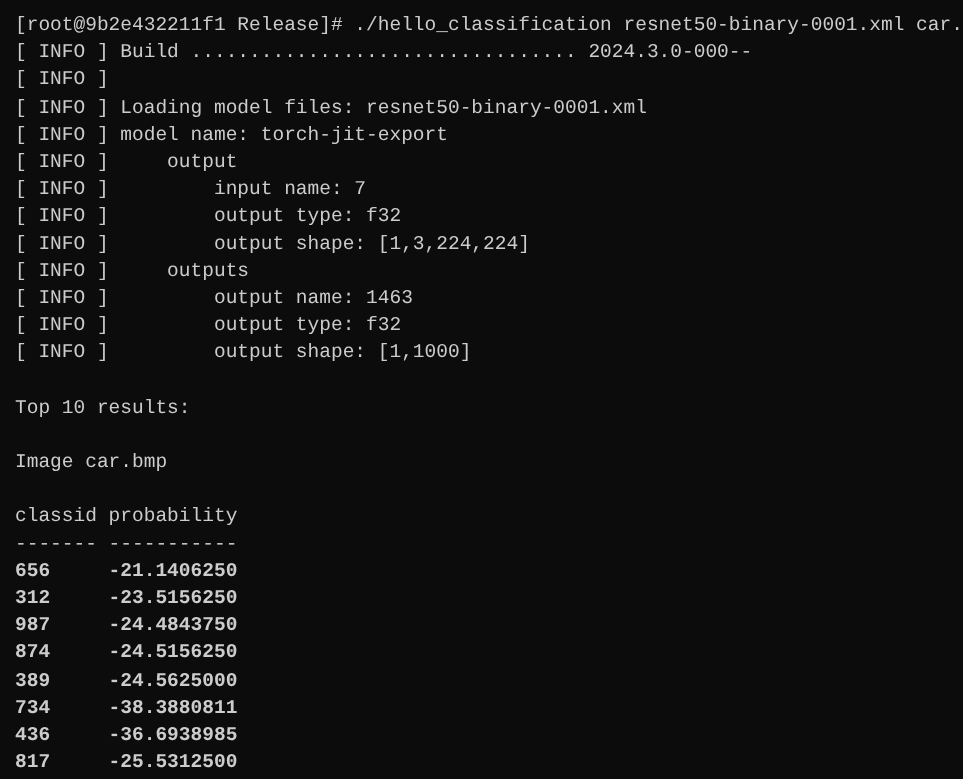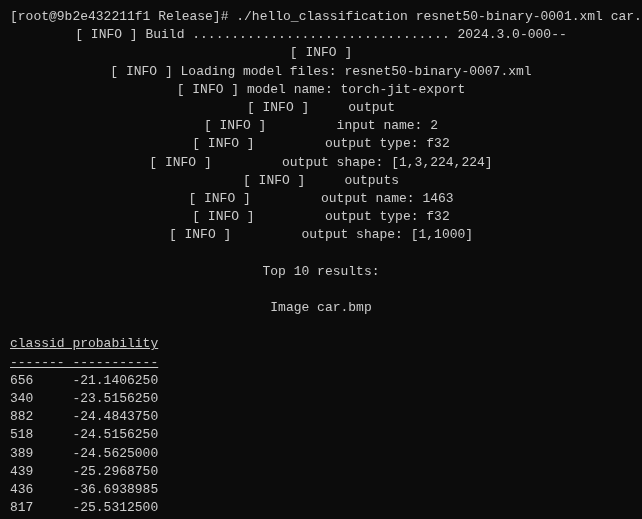--- a/index.html
+++ b/index.html
@@ -13,57 +13,56 @@
       font-family: 'Consolas', 'Courier New', monospace;
       font-size: 13px;
       line-height: 1.4;
       padding: 8px 10px;
       width: 642px;
       height: 519px;
       overflow: hidden;
     }
     .terminal-line {
       white-space: pre;
-      text-align: center;
     }
     .results-header {
       white-space: pre;
-      text-decoration: underline;
     }
     .result-row {
       white-space: pre;
+      font-weight: bold;
     }
     .prompt-line {
       white-space: pre;
     }
   </style>
 </head>
 <body>
 
 <div class="prompt-line">[root@9b2e432211f1 Release]# ./hello_classification resnet50-binary-0001.xml car.bmp GPU</div>
 <div class="terminal-line">[ INFO ] Build ................................. 2024.3.0-000--</div>
 <div class="terminal-line">[ INFO ]</div>
-<div class="terminal-line">[ INFO ] Loading model files: resnet50-binary-0007.xml</div>
+<div class="terminal-line">[ INFO ] Loading model files: resnet50-binary-0001.xml</div>
 <div class="terminal-line">[ INFO ] model name: torch-jit-export</div>
 <div class="terminal-line">[ INFO ]     output</div>
-<div class="terminal-line">[ INFO ]         input name: 2</div>
+<div class="terminal-line">[ INFO ]         input name: 7</div>
 <div class="terminal-line">[ INFO ]         output type: f32</div>
 <div class="terminal-line">[ INFO ]         output shape: [1,3,224,224]</div>
 <div class="terminal-line">[ INFO ]     outputs</div>
 <div class="terminal-line">[ INFO ]         output name: 1463</div>
 <div class="terminal-line">[ INFO ]         output type: f32</div>
 <div class="terminal-line">[ INFO ]         output shape: [1,1000]</div>
 <div class="terminal-line">&nbsp;</div>
 <div class="terminal-line">Top 10 results:</div>
 <div class="terminal-line">&nbsp;</div>
 <div class="terminal-line">Image car.bmp</div>
 <div class="terminal-line">&nbsp;</div>
 <div class="results-header">classid probability</div>
 <div class="results-header">------- -----------</div>
 <div class="result-row">656     -21.1406250</div>
-<div class="result-row">340     -23.5156250</div>
-<div class="result-row">882     -24.4843750</div>
-<div class="result-row">518     -24.5156250</div>
+<div class="result-row">312     -23.5156250</div>
+<div class="result-row">987     -24.4843750</div>
+<div class="result-row">874     -24.5156250</div>
 <div class="result-row">389     -24.5625000</div>
-<div class="result-row">439     -25.2968750</div>
+<div class="result-row">734     -38.3880811</div>
 <div class="result-row">436     -36.6938985</div>
 <div class="result-row">817     -25.5312500</div>
 <div class="result-row">675     -25.7968750</div>
 
 </body></html>

